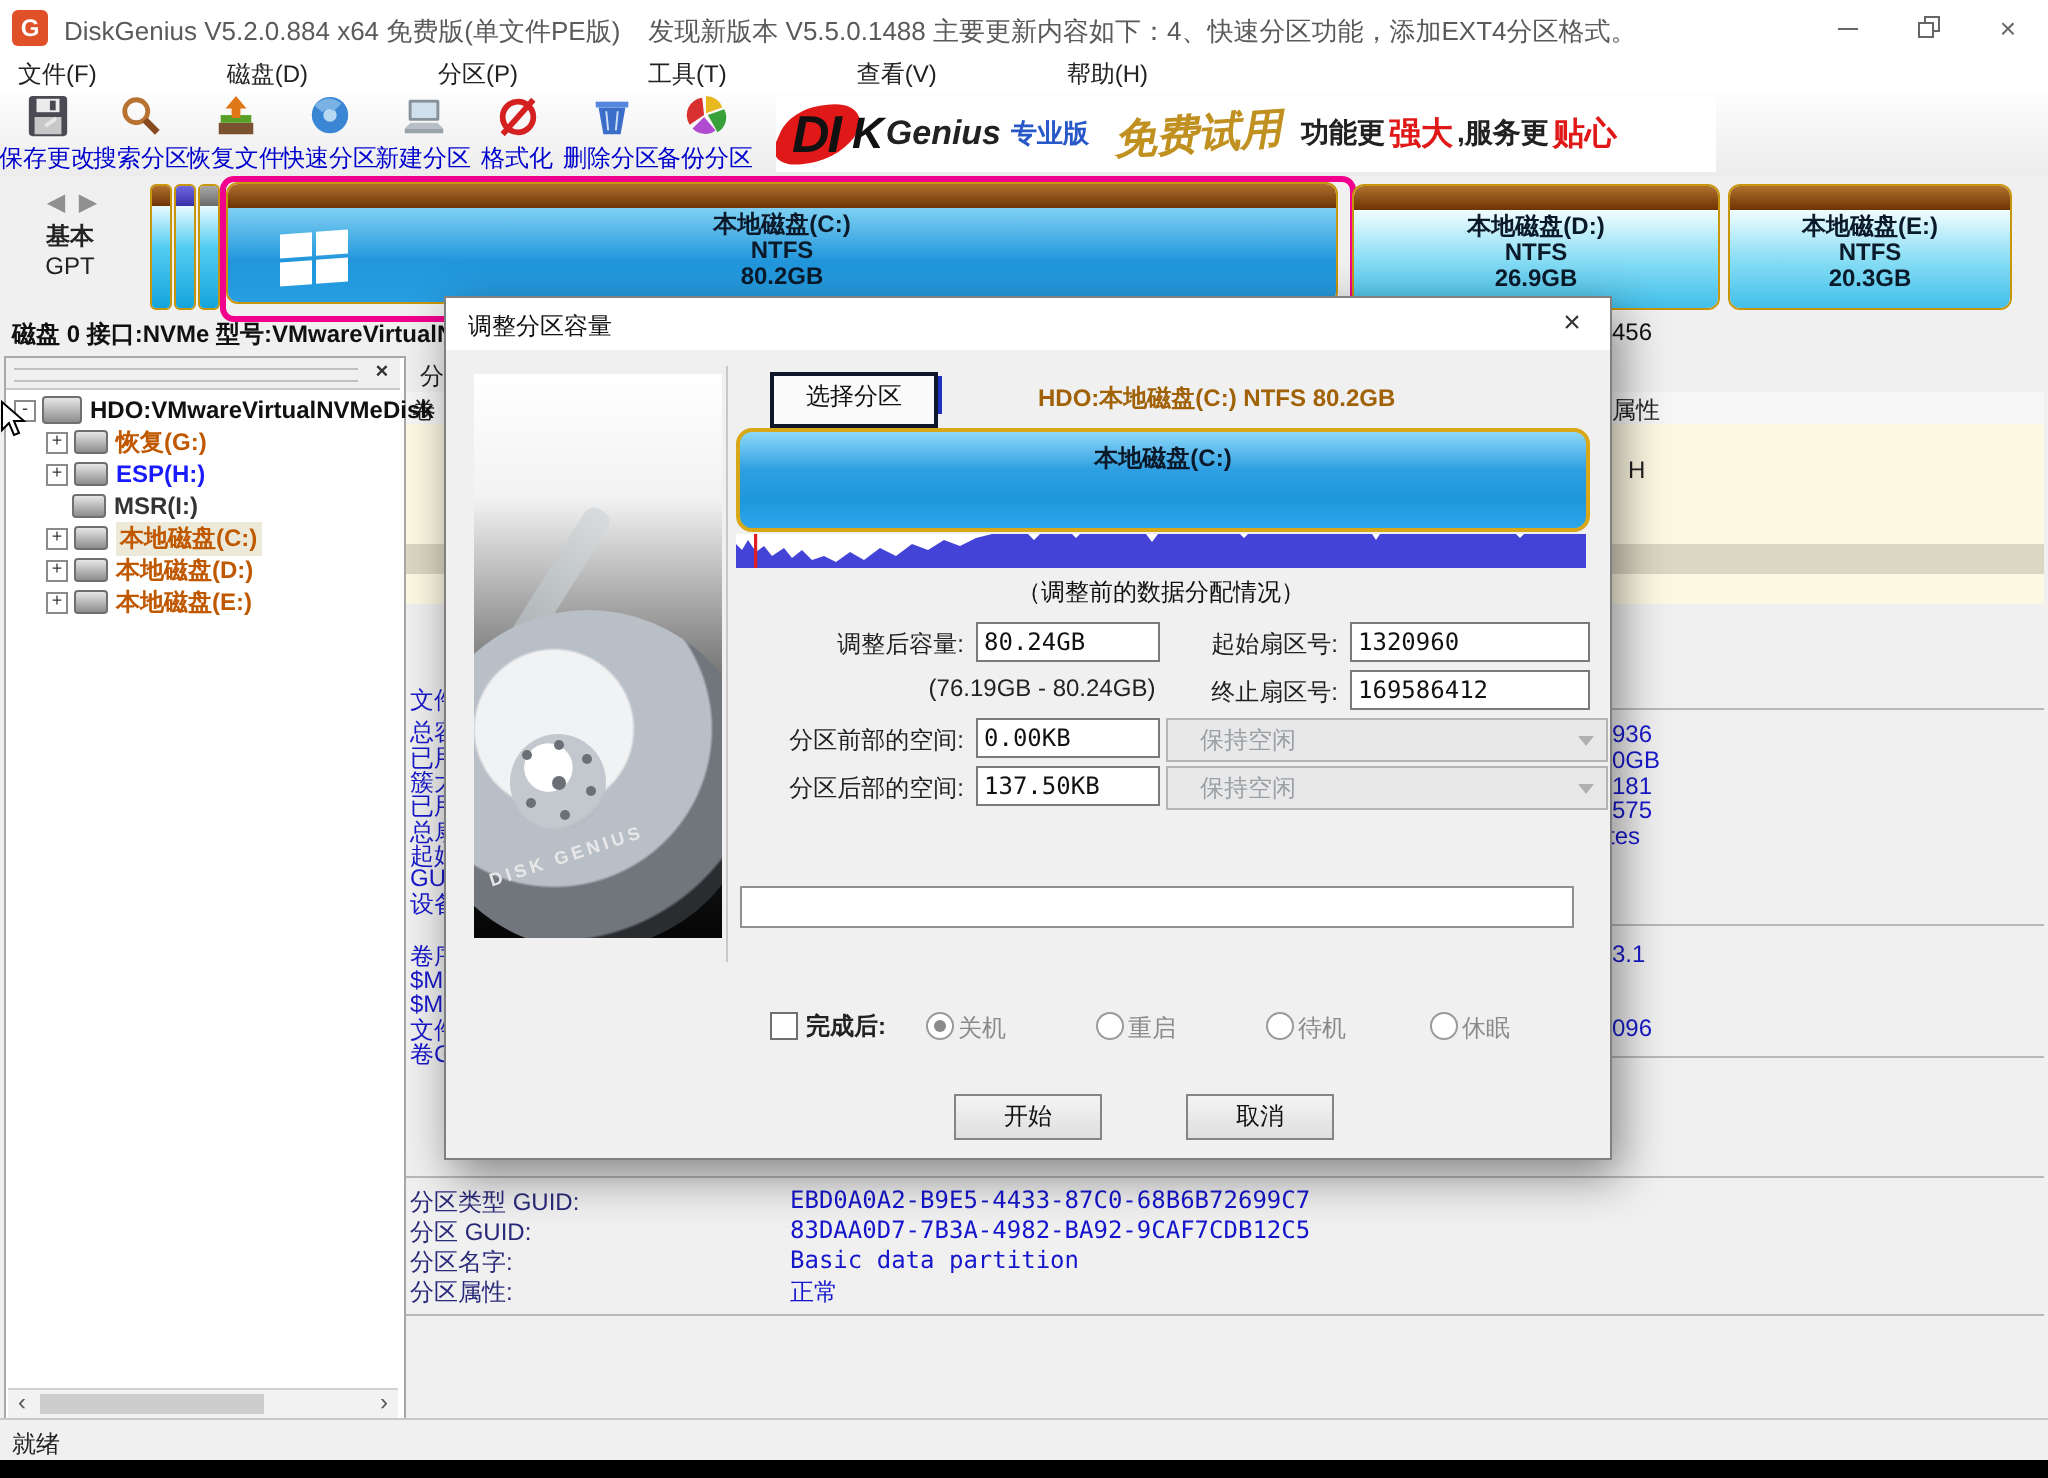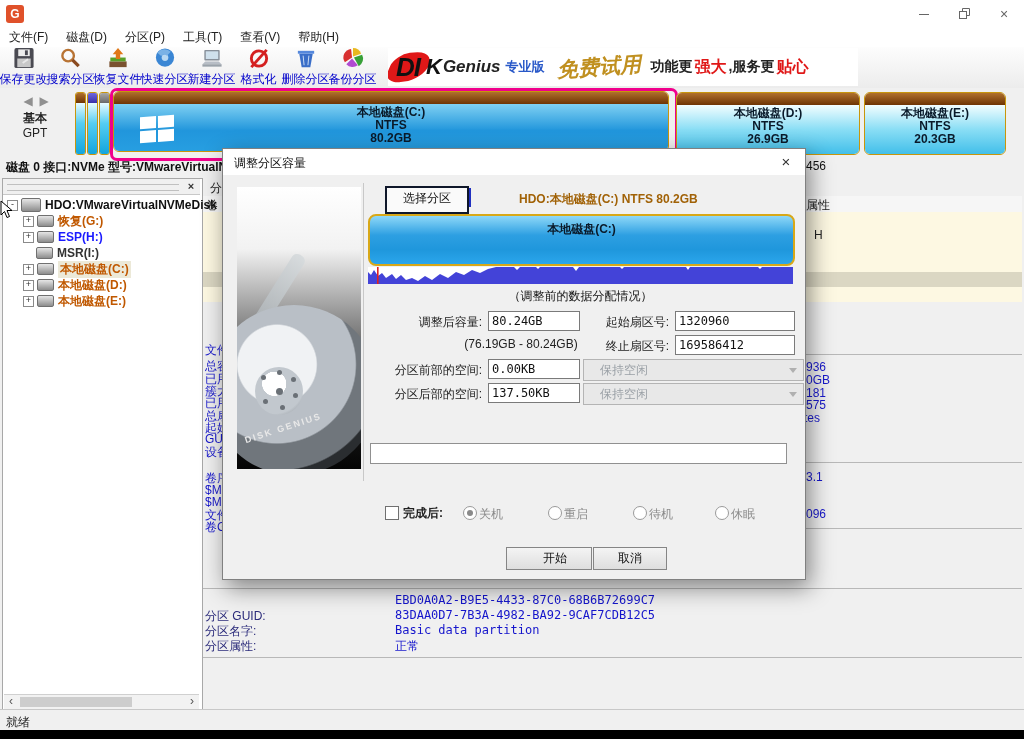--- a/index.html
+++ b/index.html
@@ -7,21 +7,21 @@
        font-family:"Liberation Sans","DejaVu Sans",sans-serif;font-size:12px;color:#222;}
   .a{position:absolute;}
   
   .titlebar{left:0;top:0;width:1024px;height:28px;background:#ffffff;}
   .appicon{left:6px;top:5px;width:18px;height:18px;background:#e0512a;border-radius:3px;color:#fff;
            font-weight:bold;font-size:12px;text-align:center;line-height:18px;}
   .title-text{left:32px;top:7px;color:#5a5a5a;font-size:13px;white-space:nowrap;}
   .upd{color:#5a5a5a;margin-left:14px;}
   .wbtn{top:0;width:40px;height:28px;text-align:center;line-height:28px;color:#666;font-size:14px;}
   
-  .menubar{left:0;top:28px;width:1024px;height:19px;background:#ffffff;display:flex;align-items:center;}
+  .menubar{left:0;top:28px;width:1024px;height:19px;background:#ffffff;display:flex;align-items:center;gap:47px;}
   .menu-item{padding:0 9px;color:#222;}
   
   .toolbar{left:0;top:47px;width:1024px;height:41px;background:linear-gradient(#fdfdfd,#ececec);
            border-bottom:1px solid #cfcfcf;display:flex;}
   .tb-btn{width:47px;height:41px;display:flex;flex-direction:column;align-items:center;justify-content:center;gap:1px;}
   .tb-btn span.lab{color:#0000cc;font-size:12px;white-space:nowrap;}
   .banner{left:388px;top:48px;width:470px;height:38px;background:#ffffff;display:flex;align-items:center;
           overflow:hidden;white-space:nowrap;}
   .b-sw{position:absolute;left:2px;top:4px;width:38px;height:30px;background:#e01818;
         transform:skewX(-30deg) rotate(-8deg);border-radius:40% 60% 50% 50%;}
@@ -125,20 +125,23 @@
     border:1px solid #858585;text-align:center;line-height:20px;color:#111;}
   .cursor-pt{z-index:20;}
 </style>
 </head>
 <body>
 
 <div class="win">
 
   <div class="a titlebar">
     <div class="a appicon">G</div>
+    <div class="a title-text">
+      <span>DiskGenius V5.2.0.884 x64 免费版(单文件PE版)</span><span class="upd">发现新版本 V5.5.0.1488 主要更新内容如下：4、快速分区功能，添加EXT4分区格式。</span>
+    </div>
     <div class="a wbtn" style="right:80px;">
       <svg width="10" height="10" viewBox="0 0 10 10">
           <rect x="0" y="5" width="10" height="1" fill="#666"></rect>
         </svg>
     </div>
     <div class="a wbtn" style="right:40px;">
       <svg width="11" height="11" viewBox="0 0 11 11">
           <rect x="0.5" y="3.5" width="7" height="7" fill="none" stroke="#666"></rect>
           <path d="M3.5 3.5 v-3 h7 v7 h-3" fill="none" stroke="#666"></path>
         </svg>
@@ -385,20 +388,21 @@
       <span class="dico"></span>
       <span class="tlab" style="color:#c05800;">本地磁盘(E:)</span>
     </div>
     <div class="a hscroll">
       <span class="hs-ar" style="left:0;">‹</span>
       <span class="hs-thumb"></span>
       <span class="hs-ar" style="right:0;">›</span>
     </div>
   </div>
 
+  <div class="a det-lab" style="top:593px;">分区类型 GUID:</div>
   <div class="a det-val" style="top:593px;">EBD0A0A2-B9E5-4433-87C0-68B6B72699C7</div>
   <div class="a det-lab" style="top:608px;">分区 GUID:</div>
   <div class="a det-val" style="top:608px;">83DAA0D7-7B3A-4982-BA92-9CAF7CDB12C5</div>
   <div class="a det-lab" style="top:623px;">分区名字:</div>
   <div class="a det-val" style="top:623px;">Basic data partition</div>
   <div class="a det-lab" style="top:638px;">分区属性:</div>
   <div class="a det-val" style="top:638px;">正常</div>
 
   <div class="a statusbar">
     <span style="position:absolute;left:6px;top:4px;">就绪</span>
@@ -477,18 +481,18 @@
       <div class="a" style="left:180px;top:330px;color:#222;font-weight:700;">完成后:</div>
       <span class="radio on" style="left:240px;top:331px;"></span>
       <span class="a gray" style="left:256px;top:331px;">关机</span>
       <span class="radio" style="left:325px;top:331px;"></span>
       <span class="a gray" style="left:341px;top:331px;">重启</span>
       <span class="radio" style="left:410px;top:331px;"></span>
       <span class="a gray" style="left:426px;top:331px;">待机</span>
       <span class="radio" style="left:492px;top:331px;"></span>
       <span class="a gray" style="left:508px;top:331px;">休眠</span>
 
-      <div class="dbtn" style="left:283px;top:372px;padding-left:12px;">开始</div>
+      <div class="dbtn" style="left:254px;top:372px;">开始</div>
       <div class="dbtn" style="left:370px;top:372px;">取消</div>
     </div>
   </div>
 
 </div>
 
 </body></html>

